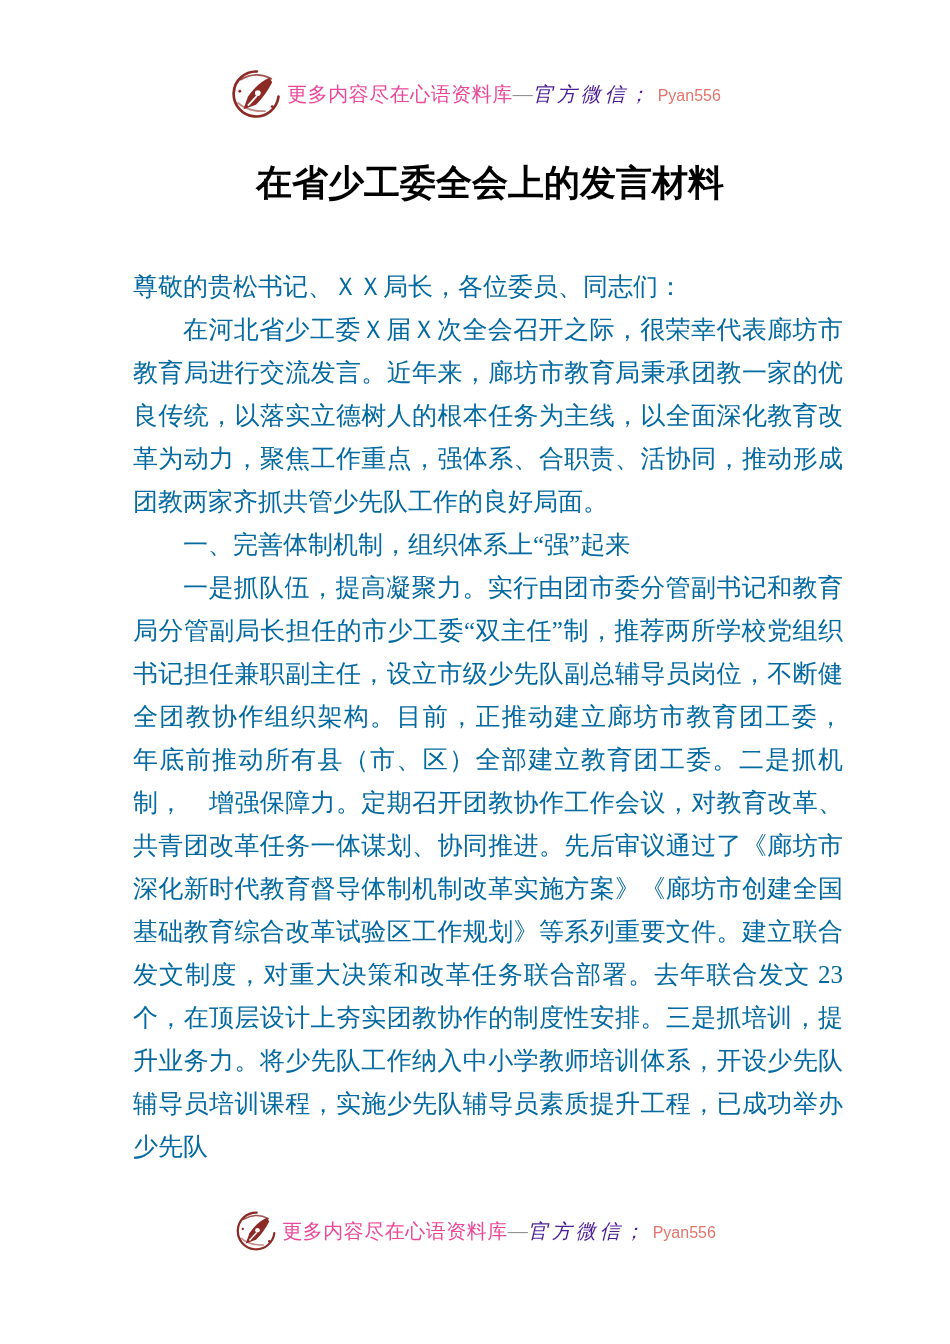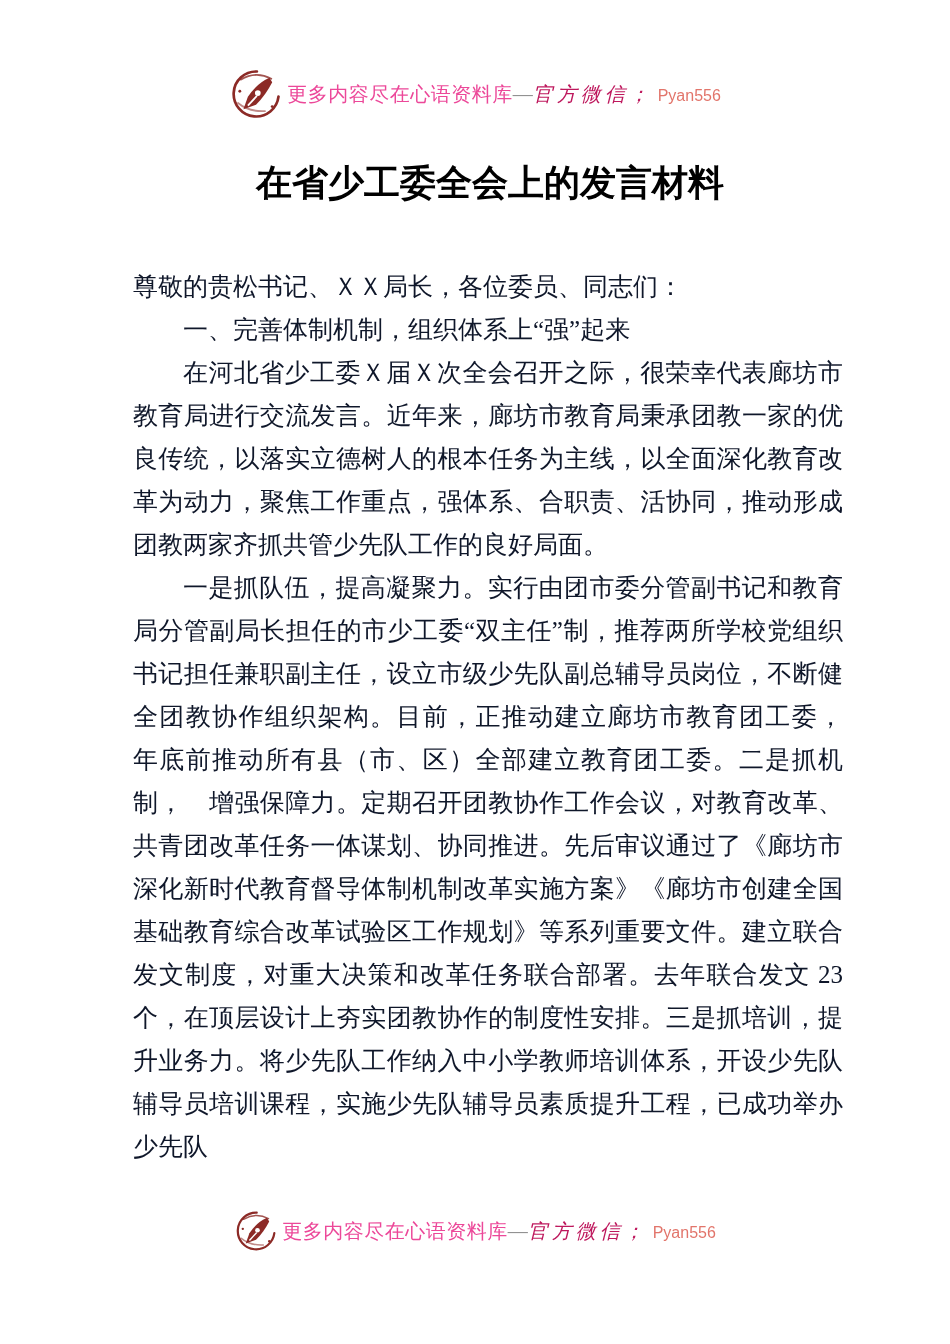--- a/index.html
+++ b/index.html
@@ -17,35 +17,35 @@
     display:flex; align-items:center; justify-content:center;
     white-space:nowrap;
   }
   .banner-top    { top:66px;  height:56px; }
   .banner-bottom { top:1206px; height:50px; }
   .logo { display:flex; align-items:center; margin-right:4px; }
   .banner-top .logo svg    { width:54px; height:54px; }
   .banner-bottom .logo svg { width:44px; height:44px; }
   .site  { font-size:20px; color:#ec4899; letter-spacing:0.5px;margin-top:17px; }
   .dash  { font-size:20px; color:#8c8c8c; }
-  .wechat{ font-size:20px; color:#be185d; font-style:italic; letter-spacing:4px; }
+  .wechat{ font-size:20px; color:#4c1d95; font-style:italic; letter-spacing:4px; }
   .brand { font-size:16px; color:#e2756b; margin-left:5px;
            font-family:"Liberation Sans","DejaVu Sans",sans-serif; }
 
   
   .doc-title {
     position:absolute; top:162px; left:0; width:100%;
     margin:0; text-align:center;
     font-size:36px; line-height:43px; font-weight:bold; color:#000000;padding-left:15px;
   }
 
   
   .doc-body {
     position:absolute; top:265px; left:133px; width:710px;
-    font-size:25px; line-height:43px; color:#0f172a;
+    font-size:25px; line-height:43px; color:#0369a1;
     text-align:justify; text-justify:inter-ideograph;
   }
   .doc-body p { margin:0; padding:0; }
   .indent { text-indent:2em; }
 </style>
 </head>
 <body>
 
 <div class="page">
 
@@ -66,22 +66,22 @@
     </span>
     <span class="banner-text">
       <span class="site">更多内容尽在心语资料库</span><span class="dash">—</span><span class="wechat">官方微信；</span><span class="brand">Pyan556</span>
     </span>
   </div>
 
   <h1 class="doc-title">在省少工委全会上的发言材料</h1>
 
   <div class="doc-body">
     <p>尊敬的贵松书记、ＸＸ局长，各位委员、同志们：</p>
+    <p class="indent">在河北省少工委Ｘ届Ｘ次全会召开之际，很荣幸代表廊坊市教育局进行交流发言。近年来，廊坊市教育局秉承团教一家的优良传统，以落实立德树人的根本任务为主线，以全面深化教育改革为动力，聚焦工作重点，强体系、合职责、活协同，推动形成团教两家齐抓共管少先队工作的良好局面。</p>
     <p class="indent">一、完善体制机制，组织体系上“强”起来</p>
-    <p class="indent">在河北省少工委Ｘ届Ｘ次全会召开之际，很荣幸代表廊坊市教育局进行交流发言。近年来，廊坊市教育局秉承团教一家的优良传统，以落实立德树人的根本任务为主线，以全面深化教育改革为动力，聚焦工作重点，强体系、合职责、活协同，推动形成团教两家齐抓共管少先队工作的良好局面。</p>
     <p class="indent">一是抓队伍，提高凝聚力。实行由团市委分管副书记和教育局分管副局长担任的市少工委“双主任”制，推荐两所学校党组织书记担任兼职副主任，设立市级少先队副总辅导员岗位，不断健全团教协作组织架构。目前，正推动建立廊坊市教育团工委，　年底前推动所有县（市、区）全部建立教育团工委。二是抓机制，　增强保障力。定期召开团教协作工作会议，对教育改革、共青团改革任务一体谋划、协同推进。先后审议通过了《廊坊市深化新时代教育督导体制机制改革实施方案》《廊坊市创建全国基础教育综合改革试验区工作规划》等系列重要文件。建立联合发文制度，对重大决策和改革任务联合部署。去年联合发文 23 个，在顶层设计上夯实团教协作的制度性安排。三是抓培训，提升业务力。将少先队工作纳入中小学教师培训体系，开设少先队辅导员培训课程，实施少先队辅导员素质提升工程，已成功举办少先队</p>
   </div>
 
   <div class="banner banner-bottom">
     <span class="logo">
       <svg viewBox="0 0 60 60" aria-hidden="true">
         <g fill="none" stroke="#8c2a26" stroke-linecap="round">
           <path d="M31 5 A25 25 0 1 0 55 33" stroke-width="3"></path>
           <path d="M13 14 Q30 4 47 13" stroke-width="2" opacity="0.8"></path>
           <path d="M10 40 Q22 50 40 49" stroke-width="2" opacity="0.55"></path>

